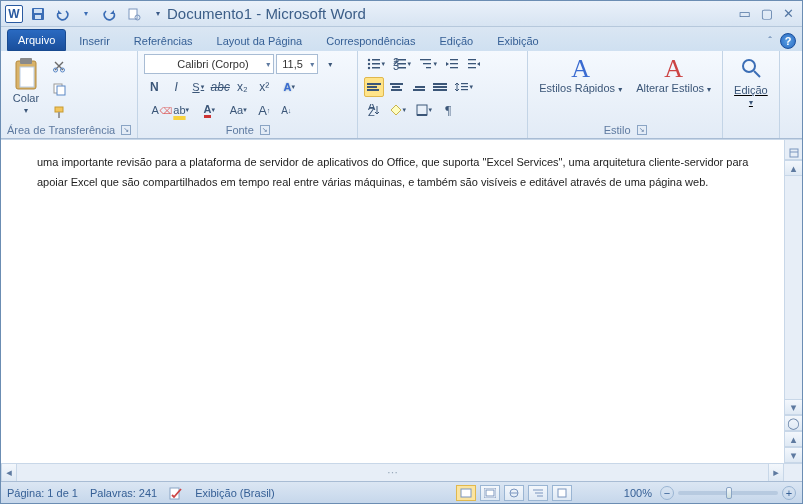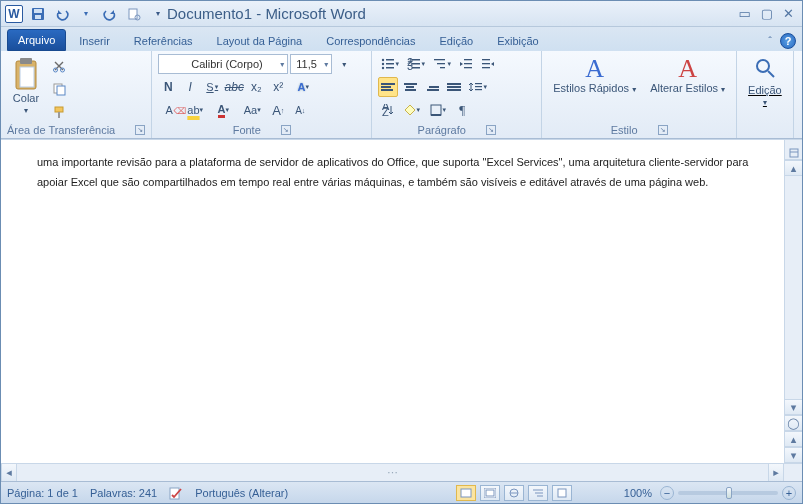--- a/index.html
+++ b/index.html
@@ -18,21 +18,21 @@
   .tab { padding:4px 10px 4px 10px; color:#355f95; border:1px solid transparent; border-bottom:none; margin-right:2px; border-radius:3px 3px 0 0; }
   .tab.file { background:linear-gradient(#2a6ac1,#1a4f9c); color:#fff; border:1px solid #184a90; }
   .tab.active { background:#f5f7fb; border-color:#a8bcd4; color:#3b5678; }
   .tabs .right-tools { margin-left:auto; display:flex; gap:8px; align-items:center; padding-bottom:2px; }
   .chev { color:#4f72a3; }
   .help { width:16px; height:16px; border-radius:50%; background:radial-gradient(#5aa0e4,#2a6ac1); color:#fff; display:flex; align-items:center; justify-content:center; font-weight:bold; font-size:11px; border:1px solid #1a4f9c;}
   
   .ribbon { height:88px; background:linear-gradient(#f5f9fe,#e2ebf6); border-bottom:1px solid #a8bcd4; display:flex; }
   .group { border-right:1px solid #c3d4e6; padding:3px 6px 1px 6px; display:flex; flex-direction:column; }
   .group-body { flex:1; display:flex; gap:4px; align-items:flex-start; }
-  .group-label { height:14px; font-size:10px; color:#5e7aa0; text-align:center; display:flex; align-items:center; justify-content:center; gap:20px; }
+  .group-label { height:14px; font-size:10px; color:#5e7aa0; text-align:center; display:flex; align-items:center; justify-content:center; gap:6px; }
   .dlg { width:10px; height:10px; border:1px solid #8aa4c4; color:#5e7aa0; font-size:7px; display:flex; align-items:center; justify-content:center; }
   .big { display:flex; flex-direction:column; align-items:center; justify-content:flex-start; padding:2px 4px; gap:2px; color:#3b5678; border:1px solid transparent; border-radius:3px; }
   .sm { width:20px; height:20px; display:flex; align-items:center; justify-content:center; color:#3b5678; border:1px solid transparent; border-radius:2px; font-size:12px; }
   .lbl { font-size:11px; color:#3b5678; text-align:center; line-height:11px; }
   .combo { height:20px; border:1px solid #a8bcd4; background:#fff; display:flex; align-items:center; padding:0 3px 0 5px; font-size:11px; color:#333; }
   .combo .cd { margin-left:auto; color:#5e7aa0; font-size:8px; padding-left:4px; }
   .row { display:flex; gap:2px; align-items:center; }
   .col { display:flex; flex-direction:column; gap:2px; }
   .bld { font-weight:bold; }
   .it { font-style:italic; }
@@ -332,24 +332,20 @@
           <div class="sm" style="width:24px;">
               <svg width="12" height="12">
                 <rect x="1" y="1" width="10" height="10" fill="none" stroke="#3b5678"></rect>
                 <line x1="1" y1="11" x2="11" y2="11" stroke="#3b5678" stroke-width="2"></line>
               </svg>
               <span style="font-size:7px;">▾</span>
             </div>
           <div class="sm" style="font-family:serif;font-size:13px;">¶</div>
         </div>
       </div>
-      <div class="group-label">
-          <span>Parágrafo</span>
-          <span class="dlg">↘</span>
-        </div>
     </div>
 
     <div class="group" style="min-width:120px;">
       <div class="group-body">
         <div class="big">
           <span class="bigA" style="color:#3a6bd1;">A</span>
           <div class="lbl"><span>Estilos Rápidos</span> <span style="font-size:8px;">▾</span></div>
         </div>
         <div class="big">
           <span class="bigA" style="color:#c44;">A</span>
@@ -405,21 +401,21 @@
 
   <div class="status">
     <div class="sseg">Página: 1 de 1</div>
     <div class="sseg">Palavras: 241</div>
     <div class="sseg">
         <svg width="14" height="14">
           <rect x="1" y="2" width="9" height="11" fill="#fff" stroke="#8aa4c4"></rect>
           <path d="M3 9 L5 11 L12 3" stroke="#c44" stroke-width="1.8" fill="none"></path>
         </svg>
       </div>
-    <div class="sseg">Português (Alterar)</div>
+    <div class="sseg">Exibição (Brasil)</div>
     <div class="spacer"></div>
     <div class="sseg">
       <div class="viewbtn sel">
           <svg width="12" height="10">
             <rect x="1" y="1" width="10" height="8" fill="#fff" stroke="#7a95be"></rect>
           </svg>
         </div>
       <div class="viewbtn">
           <svg width="12" height="10">
             <rect x="0" y="0" width="12" height="10" fill="#fff" stroke="#7a95be"></rect>

